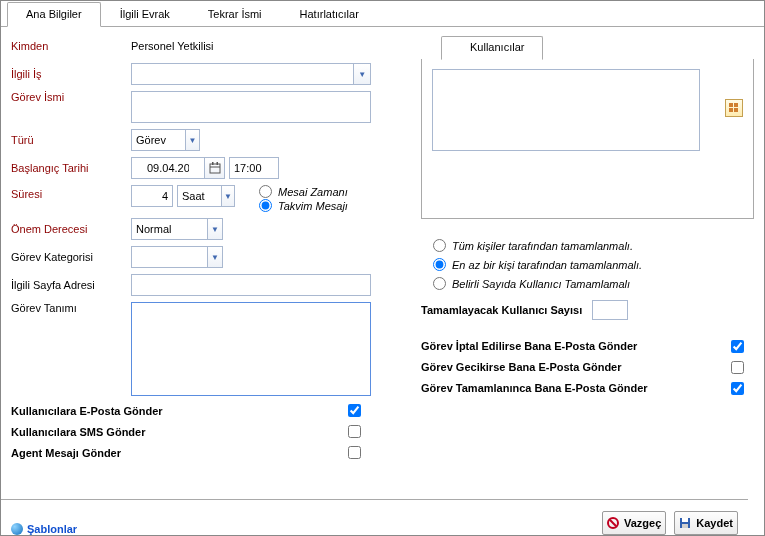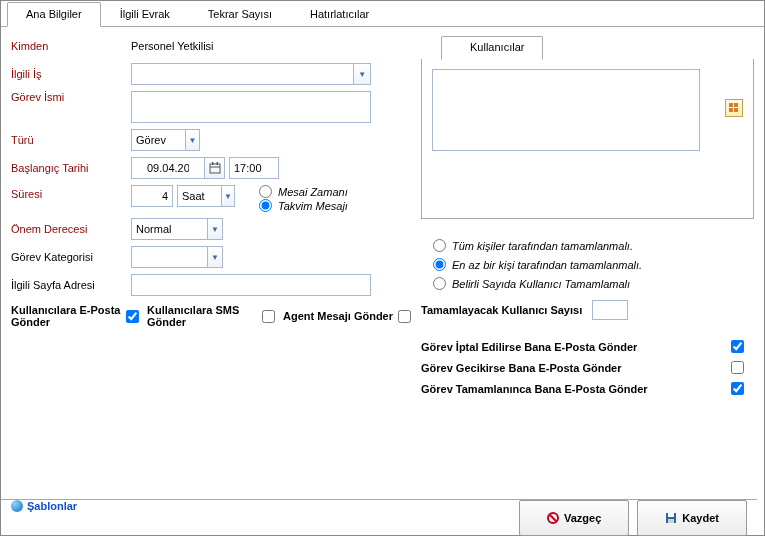--- a/index.html
+++ b/index.html
@@ -228,64 +228,63 @@
     width: 36px;
     height: 20px;
     padding: 2px;
     font-size: 11px;
     outline: none;
   }
   .notify-rows { margin-top: 20px; display: flex; flex-direction: column; gap: 8px; }
   .notify-row {
     display: flex;
     justify-content: space-between;
-    align-items: center;
     font-size: 11px;
     font-weight: bold;
     padding-right: 10px;
   }
-  .left-checks { margin-top: 8px; display: flex; flex-direction: row; gap: 8px; }
+  .left-checks { margin-top: 8px; display: flex; flex-direction: column; gap: 8px; }
   .left-check-row {
     display: flex;
     justify-content: space-between;
     align-items: center;
     font-size: 11px;
     font-weight: bold;
     width: 350px;
   }
   .footer {
     position: absolute;
     bottom: 0;
     left: 0;
-    right: 7px;
+    right: 16px;
     height: 36px;
     border-top: 1px solid #a9a9a9;
     display: flex;
-    align-items: flex-start;
+    align-items: flex-end;
     justify-content: space-between;
     padding: 0 10px;
   }
   .templates-link {
     color: #1050D0;
     font-size: 11px;
     font-weight: bold;
     cursor: pointer;
     display: flex;
     align-items: center;
     gap: 4px;
   }
   .ball {
     width: 12px; height: 12px; border-radius: 50%;
     background: radial-gradient(circle at 30% 30%, #8fd4ff, #1070c0);
   }
   .btn {
     border: 1px solid #9a9a9a;
     background: linear-gradient(#fdfdfd,#ececec);
-    height: 36px;
-    padding: 0 27px;
+    height: 24px;
+    padding: 0 4px;
     font-size: 11px;
     font-family: inherit;
     cursor: pointer;
     display: inline-flex;
     align-items: center;
     gap: 5px;
     border-radius: 2px;
     font-weight: bold;
   }
   input[type="checkbox"], input[type="radio"] {
@@ -293,21 +292,21 @@
   }
 </style>
 </head>
 <body>
 
 <div class="window">
 
   <div class="tabs">
     <div class="tab active">Ana Bilgiler</div>
     <div class="tab">İlgili Evrak</div>
-    <div class="tab">Tekrar Sayısı</div>
+    <div class="tab">Tekrar İsmi</div>
     <div class="tab">Hatırlatıcılar</div>
   </div>
 
   <div class="content">
 
     <div class="left-col">
 
       <div class="row">
         <div class="label">Kimden</div>
         <div class="value-text">Personel Yetkilisi</div>
@@ -381,20 +380,24 @@
           <input type="text" value="" style="">
           <div class="combo-btn">▼</div>
         </div>
       </div>
 
       <div class="row">
         <div class="label-black">İlgili Sayfa Adresi</div>
         <input class="text-input" style="width: 240px;" value="">
       </div>
 
+      <div class="row" style="align-items:flex-start">
+        <div class="label-black">Görev Tanımı</div>
+        <textarea class="textarea" style=""></textarea>
+      </div>
 
       <div class="left-checks">
         <div class="left-check-row">
           <span>Kullanıcılara E-Posta Gönder</span>
           <input type="checkbox" checked="" style="">
         </div>
         <div class="left-check-row">
           <span>Kullanıcılara SMS Gönder</span>
           <input type="checkbox" style="">
         </div>

